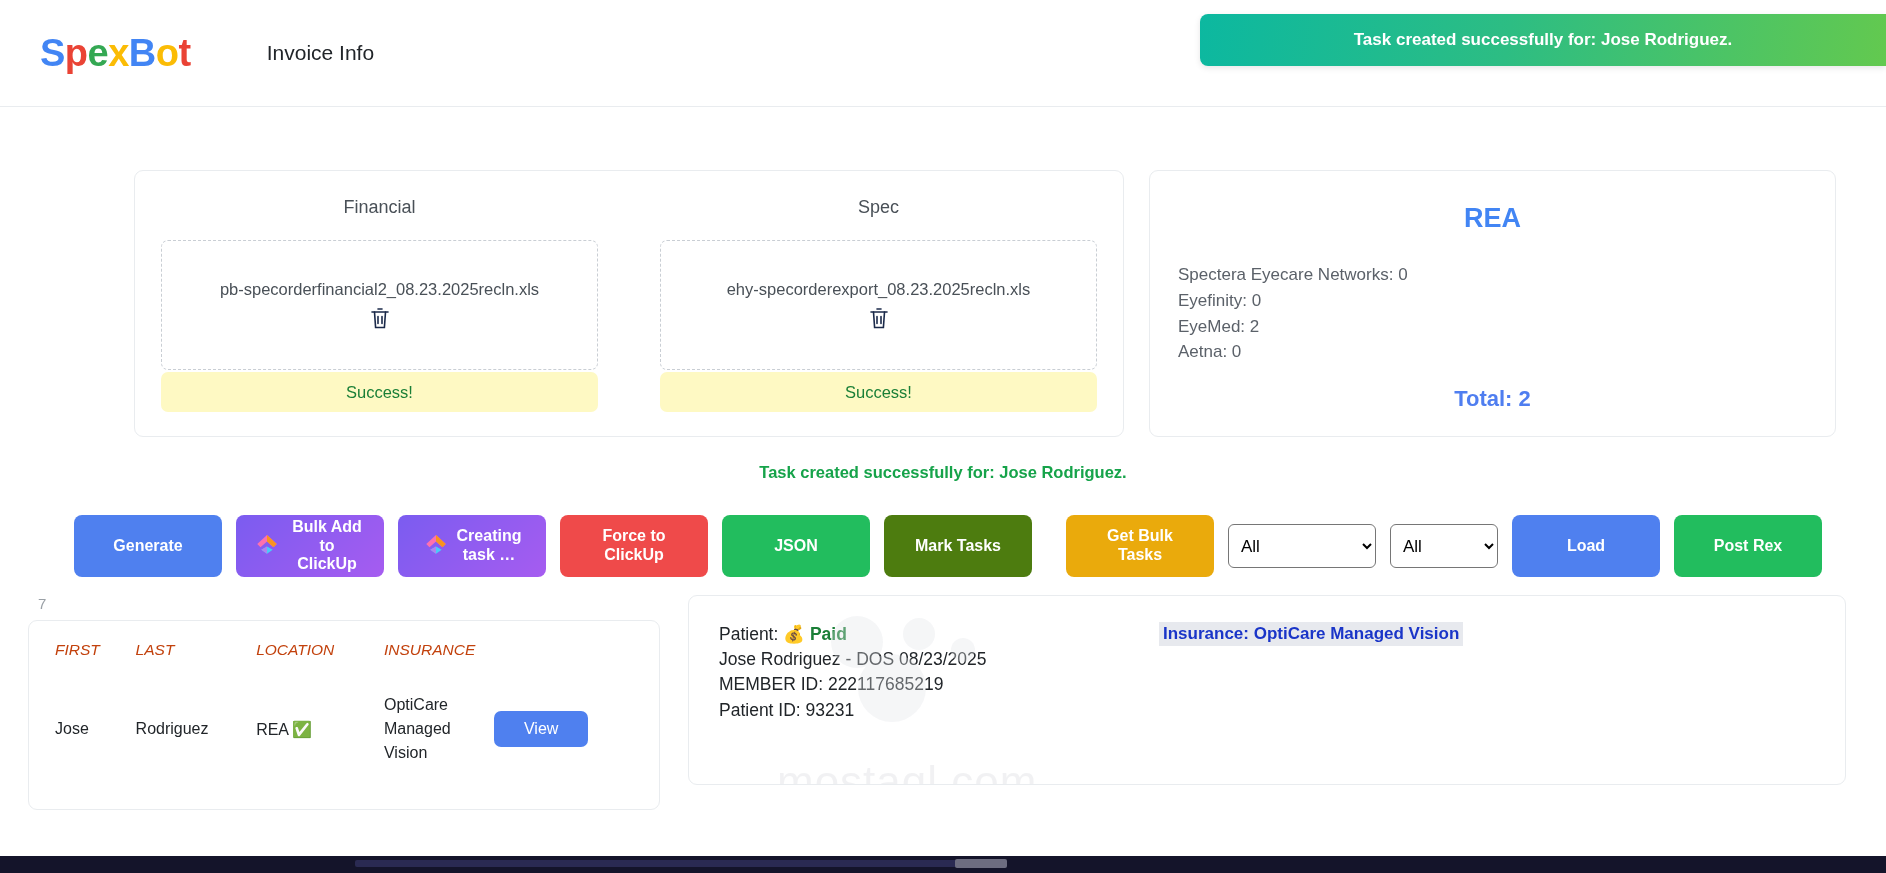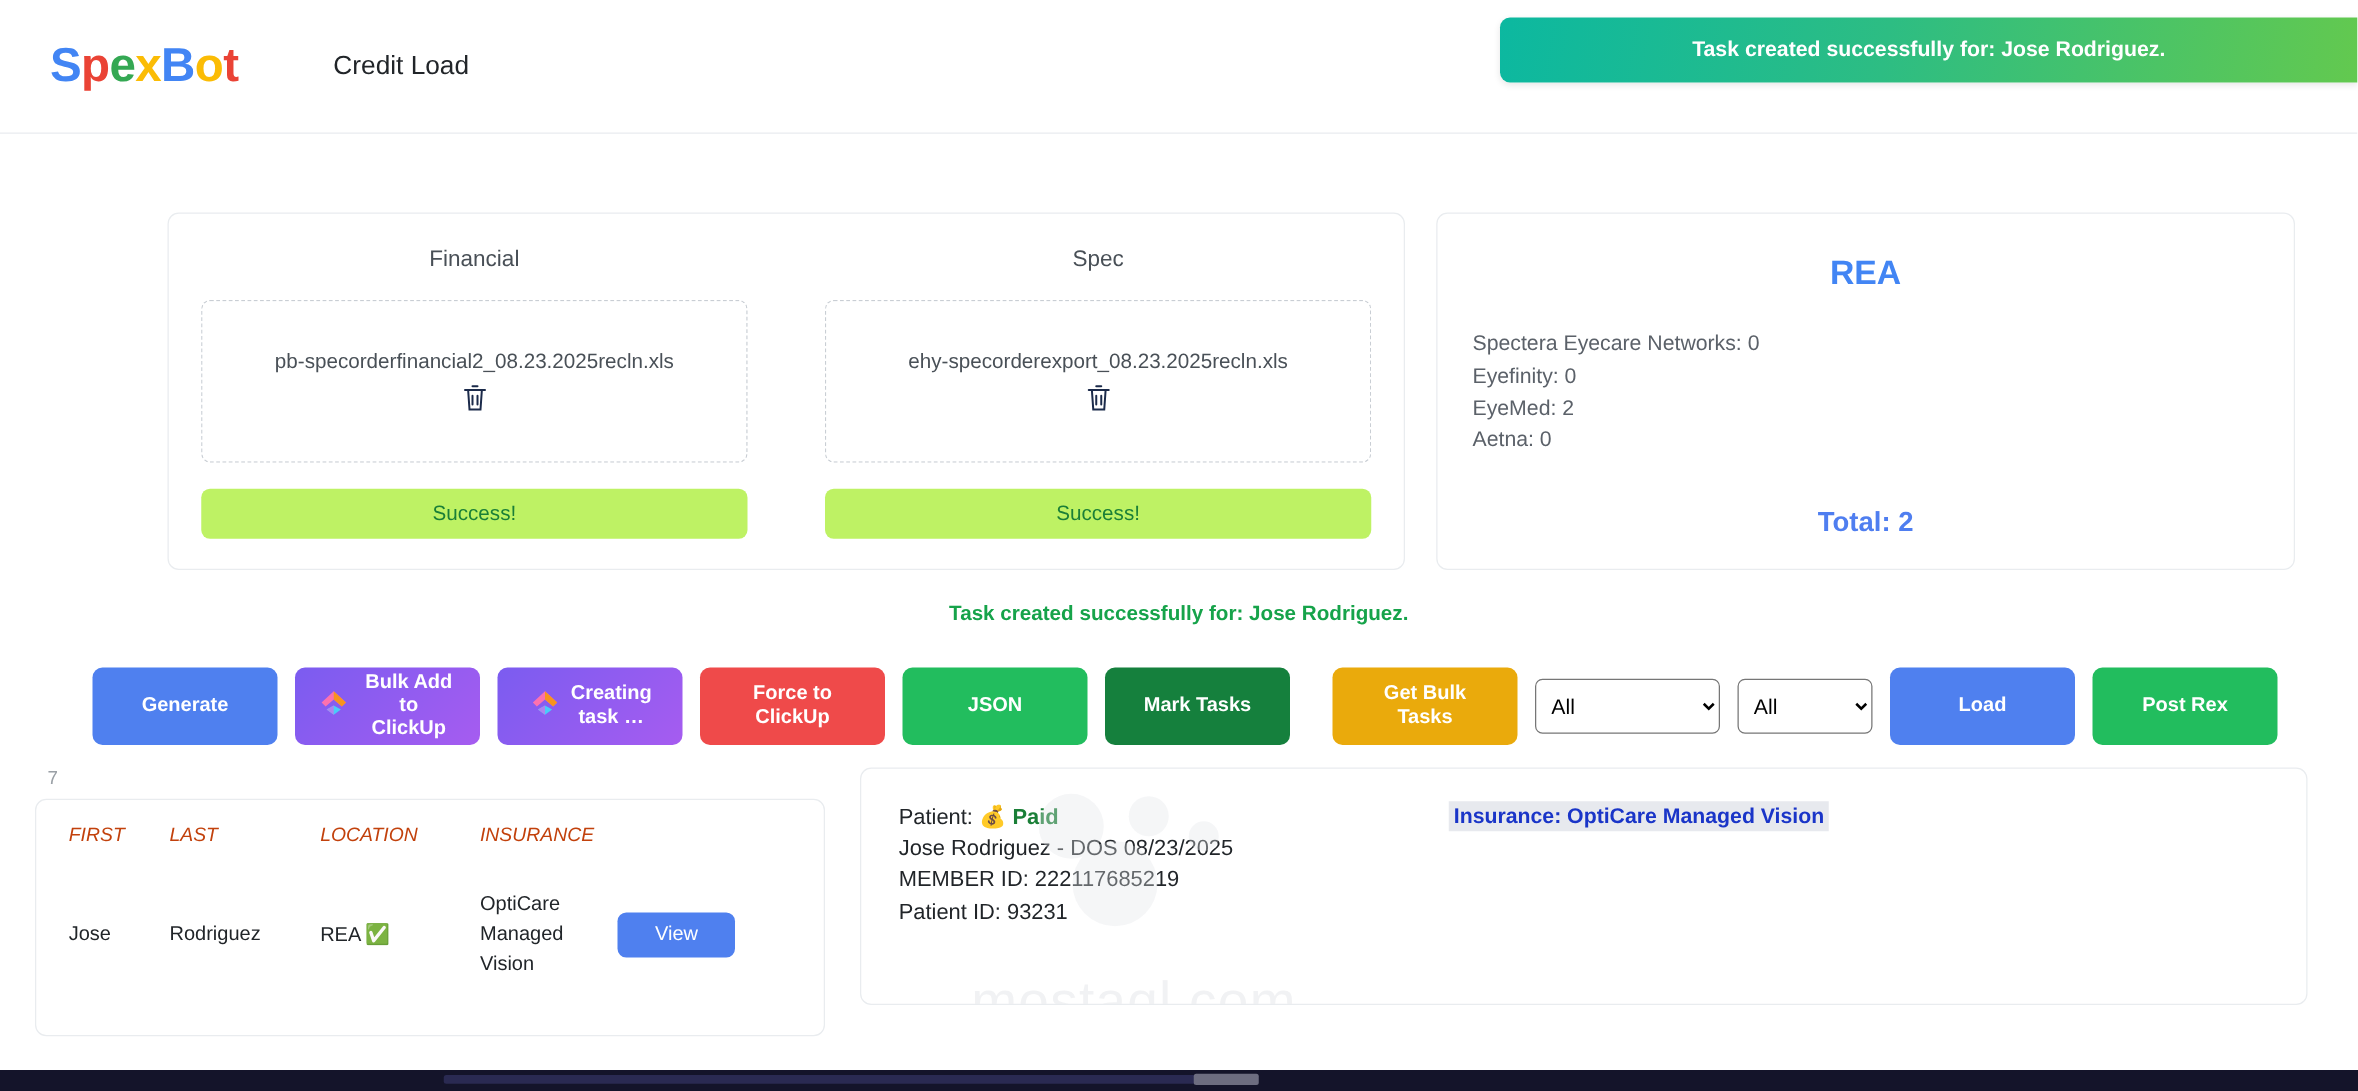--- a/index.html
+++ b/index.html
@@ -96,22 +96,22 @@
   }
   .file-name {
     font-size: 16.5px;
     color: #495057;
     text-align: center;
     padding: 0 6px;
     white-space: nowrap;
   }
   .trash-icon { line-height: 0; }
   .success-pill {
-    margin-top: 21px;
-    background: #bef264;
+    margin-top: 2px;
+    background: #fef9c3;
     border-radius: 7px;
     height: 40px;
     display: flex;
     align-items: center;
     justify-content: center;
     color: #1a7f37;
     font-size: 16.5px;
   }
 
   .stats-card {
@@ -172,21 +172,21 @@
     align-items: center;
     justify-content: center;
     text-align: center;
     line-height: 1.18;
     font-family: "Liberation Sans", sans-serif;
   }
   .btn-generate  { background: #4f80ef; width: 148px; }
   .btn-clickup   { background: linear-gradient(135deg,#7b5cf0 0%,#a65cf0 100%); width: 148px; gap: 8px; }
   .btn-force     { background: #ef4a4a; width: 148px; }
   .btn-json      { background: #22bd5e; width: 148px; }
-  .btn-mark      { background: #15803d; width: 148px; }
+  .btn-mark      { background: #4d7c0f; width: 148px; }
   .btn-bulk      { background: #eaaa0c; width: 148px; margin-left: 20px; }
   .btn-load      { background: #4f80ef; width: 148px; }
   .btn-postrex   { background: #22bd5e; width: 148px; }
   .btn-stack { display: flex; flex-direction: column; align-items: center; }
 
   .select {
     height: 44px;
     width: 148px;
     border: 1px solid #767676;
     border-radius: 6px;
@@ -318,21 +318,21 @@
     border-radius: 2px;
   }
 </style>
 </head>
 <body>
 
 <div class="app-header">
   <div class="brand">
     <span class="c-blue">S</span><span class="c-red">p</span><span class="c-green">e</span><span class="c-yellow">x</span><span class="c-blue">B</span><span class="c-yellow">o</span><span class="c-red">t</span>
   </div>
-  <div class="header-title">Credit Load</div>
+  <div class="header-title">Invoice Info</div>
   <div class="toast">Task created successfully for: Jose Rodriguez.</div>
 </div>
 
 <div class="panels-row">
 
   <div class="card uploads-card">
 
     <div class="upload-col">
       <div class="upload-label">Financial</div>
       <div class="dropzone">

